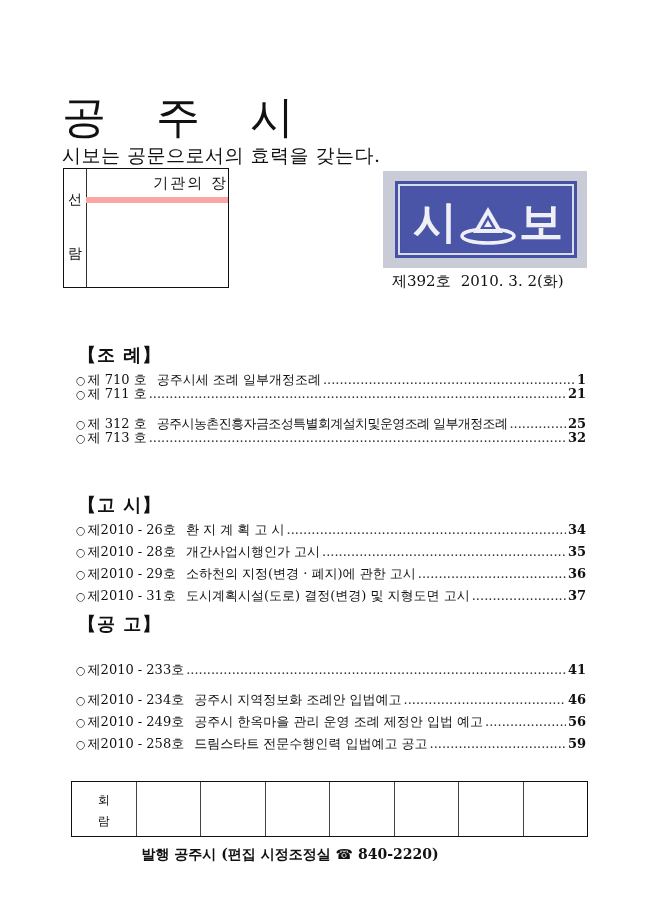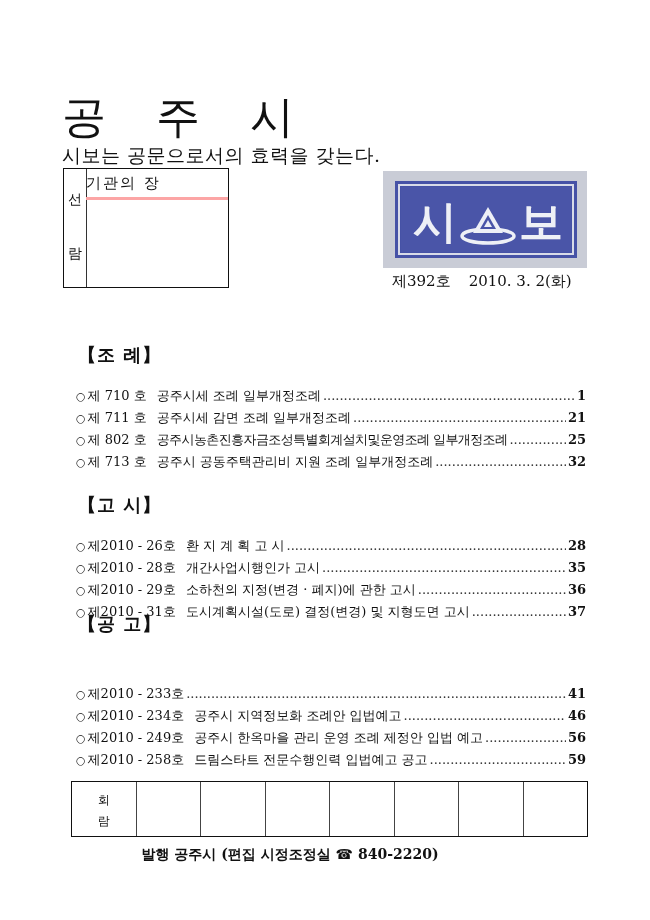--- a/index.html
+++ b/index.html
@@ -6,38 +6,38 @@
   body { width: 650px; height: 920px; position: relative; overflow: hidden;
          font-family: "DejaVu Serif", "Liberation Serif", serif; color: #111; }
   .abs { position: absolute; }
 
   .title { left: 62px; top: 88px; font-size: 44px; letter-spacing: 18px; font-weight: normal; }
   .subtitle { left: 62px; top: 143px; font-size: 19px; letter-spacing: 0.5px; }
 
   .approve-box { left: 63px; top: 168px; width: 166px; height: 120px; border: 1.5px solid #111; box-sizing: border-box; }
   .approve-side { position: absolute; left: 0; top: 0; width: 22px; height: 100%; border-right: 1px solid #333; }
   .approve-side span { position: absolute; left: 0; width: 22px; text-align: center; font-size: 14px; }
-  .approve-head { position: absolute; left: 22px; top: 0; right: 0; height: 28px; border-bottom: 3px solid #fca5a5;
-                  text-align: left; font-size: 15px; line-height: 28px; letter-spacing: 2px; }
+  .approve-head { position: absolute; left: 22px; top: 0; right: 0; height: 28px; border-bottom: 6px solid #fca5a5;
+                  text-align: right; font-size: 15px; line-height: 28px; letter-spacing: 2px; }
 
   .logo-outer { left: 383px; top: 171px; width: 204px; height: 97px; background: #c9ccd6; }
   .logo-blue { position: absolute; left: 12px; top: 10px; width: 182px; height: 77px; background: #4652a6;
                box-shadow: inset 0 0 0 3px #4652a6, inset 0 0 0 5px #d8dbe8; }
   .logo-inner { position: absolute; left: 6px; top: 6px; right: 6px; bottom: 6px; background: #4a55a8; }
   .logo-text { position: absolute; top: 10px; font-family: "DejaVu Sans", sans-serif; font-weight: bold;
                font-size: 44px; color: #eef0f6; line-height: 50px; }
 
   .issue { left: 392px; top: 272px; font-size: 15px; }
-  .issue .date { margin-left: 18px; }
+  .issue .date { margin-left: 10px; }
 
   .section-head { left: 78px; font-size: 18px; font-weight: bold; letter-spacing: 1px; }
   .row { left: 76px; width: 510px; height: 22px; font-size: 13px; display: flex; align-items: baseline; white-space: nowrap; }
   .row .bullet { font-size: 11px; margin-right: 2px; }
-  .row .num { font-weight: normal; margin-top: 24px; }
-  .row .ttl { margin-left: 10px; }
+  .row .num { font-weight: normal; }
+  .row .ttl { margin-left: 10px; margin-top: 8px; }
   .row .dots { flex: 1; overflow: hidden; margin: 0 2px; color: #333; letter-spacing: 0px; }
   .row .dots::after { content: "................................................................................................................................................................................................"; }
   .row .page { font-weight: bold; }
 
   .review { left: 71px; top: 781px; width: 517px; height: 56px; border: 1.5px solid #111; box-sizing: border-box; display: flex; }
   .review .cell { flex: 1; border-left: 1px solid #444; }
   .review .cell:first-child { border-left: none; position: relative; }
   .review .cell:first-child span { position: absolute; left: 0; right: 0; text-align: center; font-size: 12px; }
 
   .footer { left: 0; width: 580px; top: 846px; text-align: center; font-size: 14px; font-weight: bold; }
@@ -80,46 +80,44 @@
 <div class="abs row" style="top:363px">
   <span class="bullet">○</span>
     <span class="num">제 710 호</span>
     <span class="ttl">공주시세 조례 일부개정조례</span>
     <span class="dots"></span>
     <span class="page">1</span>
 </div>
 <div class="abs row" style="top:385px">
   <span class="bullet">○</span>
     <span class="num">제 711 호</span>
-    <span class="ttl">공주시세 감면 조례 일부개정조례</span>
     <span class="dots"></span>
     <span class="page">21</span>
 </div>
 <div class="abs row" style="top:407px">
   <span class="bullet">○</span>
-    <span class="num">제 802 호</span>
+    <span class="num">제 312 호</span>
     <span class="ttl" style="letter-spacing:-0.6px">공주시농촌진흥자금조성특별회계설치및운영조례 일부개정조례</span>
     <span class="dots"></span>
     <span class="page">25</span>
 </div>
 <div class="abs row" style="top:429px">
   <span class="bullet">○</span>
     <span class="num">제 713 호</span>
-    <span class="ttl">공주시 공동주택관리비 지원 조례 일부개정조례</span>
     <span class="dots"></span>
     <span class="page">32</span>
 </div>
 
 <div class="abs section-head" style="top:493px">【고    시】</div>
 <div class="abs row" style="top:513px">
   <span class="bullet">○</span>
     <span class="num">제2010 - 26호</span>
     <span class="ttl">환 지 계 획 고 시</span>
     <span class="dots"></span>
-    <span class="page">28</span>
+    <span class="page">34</span>
 </div>
 <div class="abs row" style="top:535px">
   <span class="bullet">○</span>
     <span class="num">제2010 - 28호</span>
     <span class="ttl">개간사업시행인가 고시</span>
     <span class="dots"></span>
     <span class="page">35</span>
 </div>
 <div class="abs row" style="top:557px">
   <span class="bullet">○</span>

